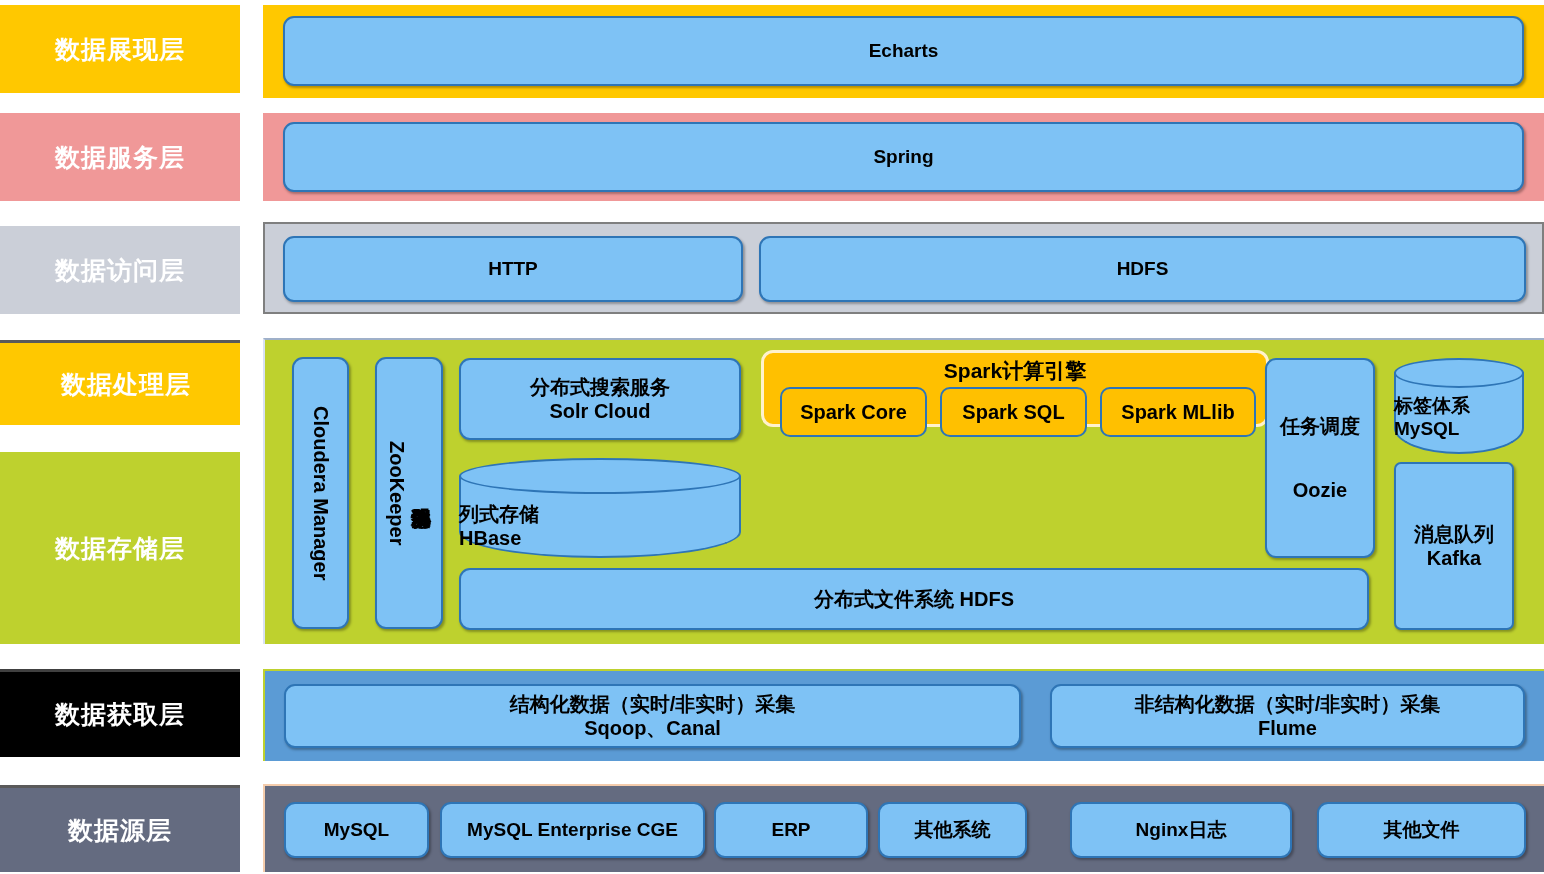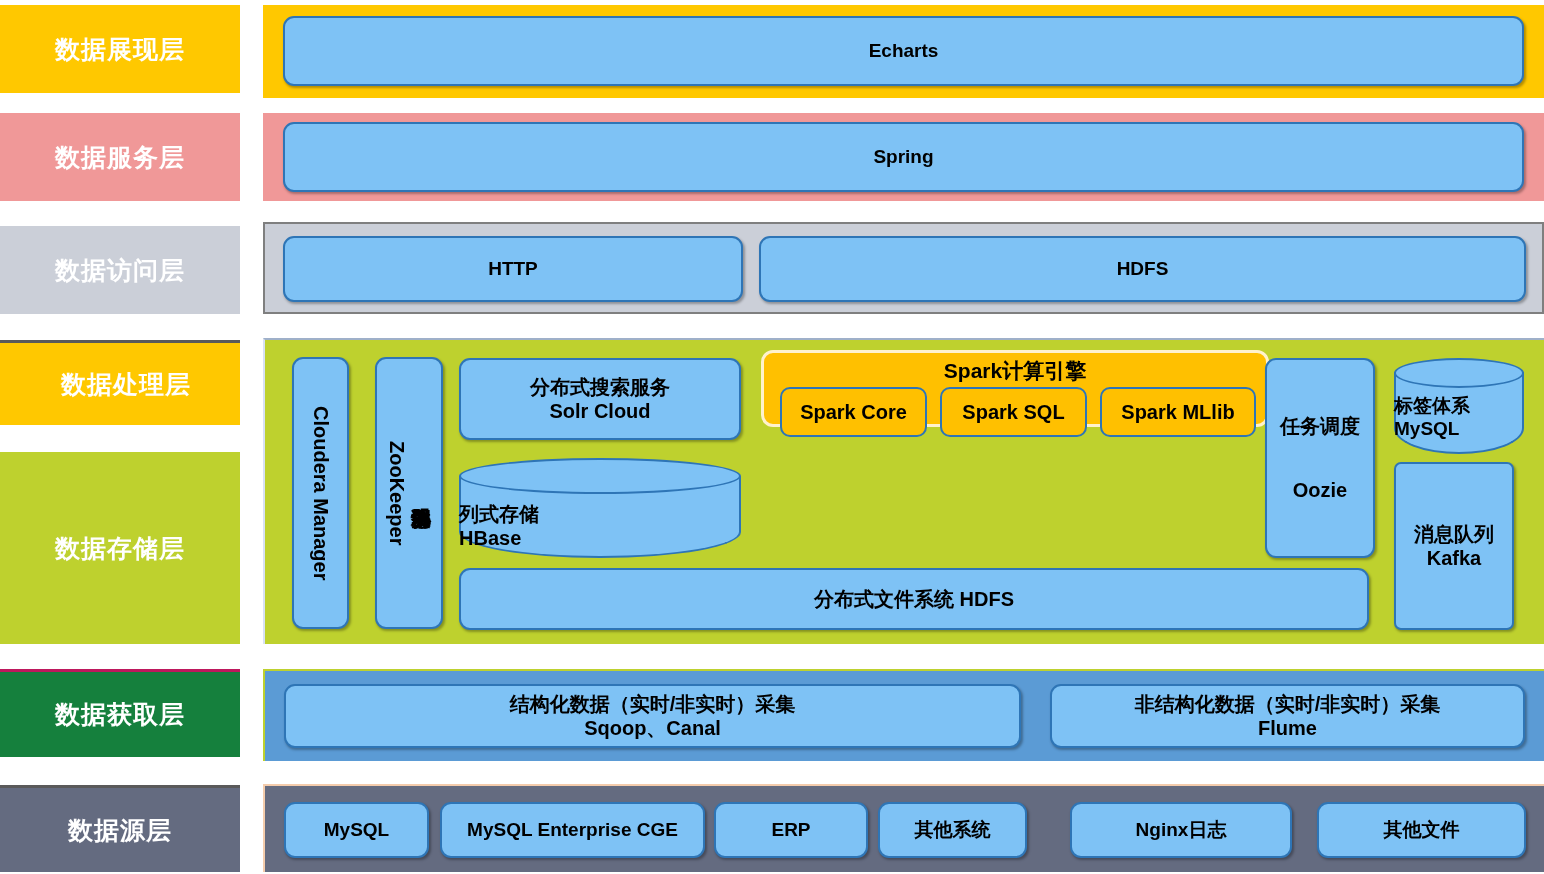--- a/index.html
+++ b/index.html
@@ -158,21 +158,21 @@
   </div>
 
   <div class="layer-label" style="top:340px; height:85px; width:240px; background:#FFC800; border-top:3px solid #5A5A5A;padding-left:12px;">
     <span>数据处理层</span>
   </div>
 
   <div class="layer-label" style="top:452px; height:192px; width:240px; background:#BED12E;">
     <span>数据存储层</span>
   </div>
 
-  <div class="layer-label" style="top:669px; height:88px; width:240px; background:#15803d; border-top:3px solid #be185d;">
+  <div class="layer-label" style="top:669px; height:88px; width:240px; background:#000000; border-top:3px solid #404040;">
     <span>数据获取层</span>
   </div>
 
   <div class="layer-label" style="top:785px; height:87px; width:240px; background:#646B80; border-top:3px solid #5A5A5A;">
     <span>数据源层</span>
   </div>
 
   <div class="layer-panel" style="left:263px; top:5px; width:1281px; height:93px; background:#FFC800;">
     <div class="node" style="left:20px; top:11px; width:1241px; height:70px; font-size:19px;">
       <span class="l1">Echarts</span>

